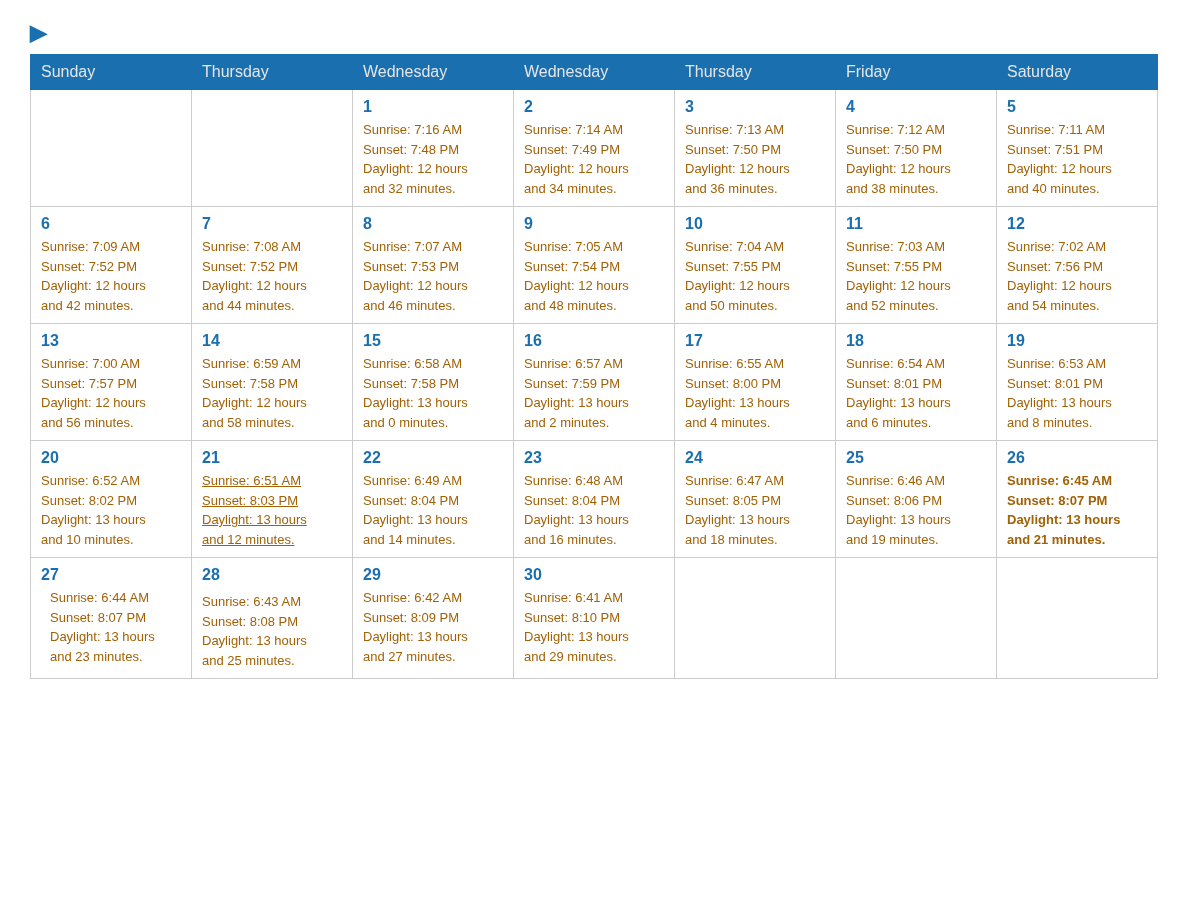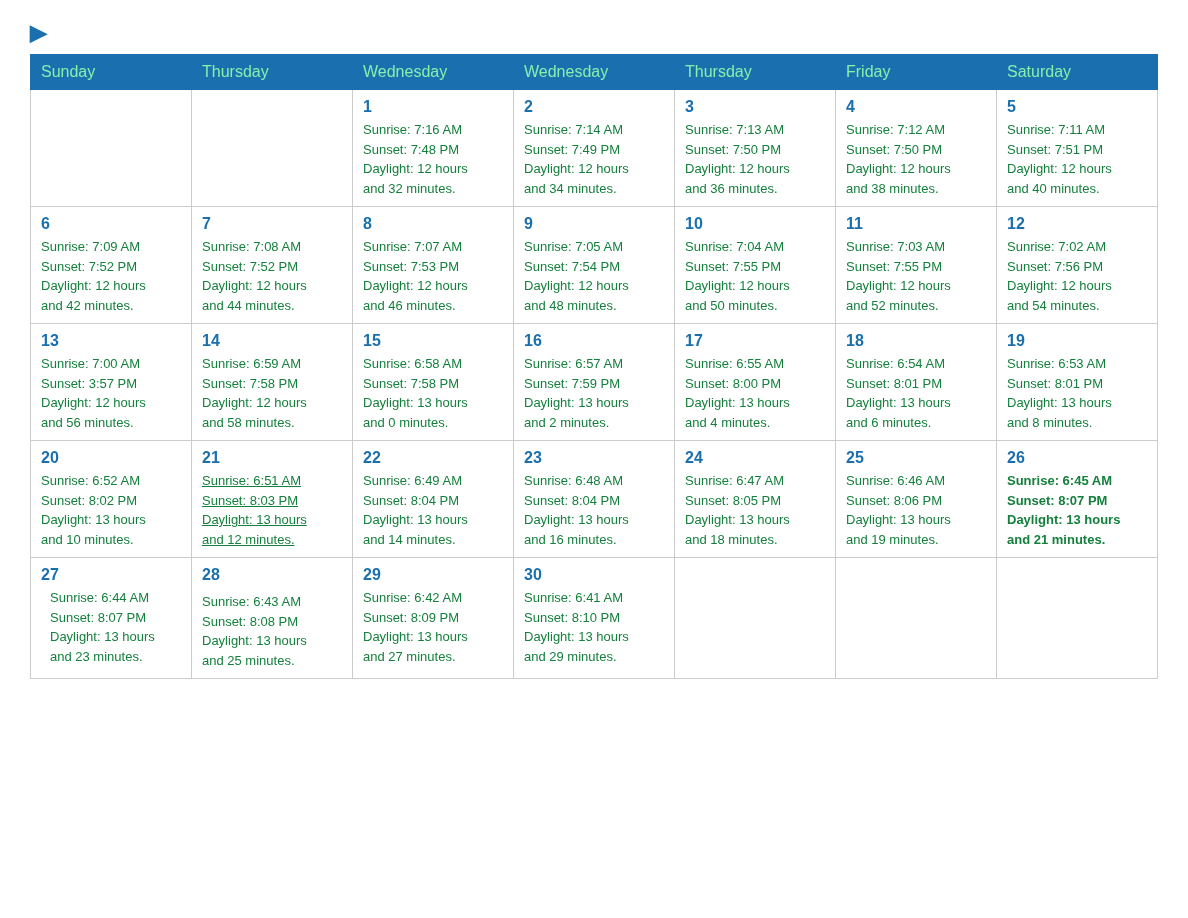--- a/index.html
+++ b/index.html
@@ -32,21 +32,21 @@
     }
     .calendar {
       width: 100%;
       border-collapse: collapse;
       margin-top: 10px;
     }
     .calendar thead tr {
       background-color: #1a6faf;
     }
     .calendar thead th {
-      color: #86efac;
+      color: #e5e5e5;
       font-size: 16px;
       font-weight: normal;
       padding: 8px 10px;
       text-align: left;
       border: 1px solid #1a6faf;
     }
     .calendar tbody td {
       vertical-align: top;
       padding: 8px 10px;
       border: 1px solid #ccc;
@@ -57,21 +57,21 @@
     }
     .day-number {
       font-size: 16px;
       font-weight: bold;
       color: #1a6faf;
       margin-bottom: 4px;
       display: block;
     }
     .day-info {
       font-size: 13px;
-      color: #15803d;
+      color: #a16207;
       line-height: 1.5;
     }
     .empty-cell {
       background: #fff;
     }
     
     .logo-wrapper {
       display: flex;
       flex-direction: column;
       align-items: flex-start;
@@ -205,21 +205,21 @@
           <div class="day-info" style="white-space: pre-line;">Sunrise: 7:02 AM
 Sunset: 7:56 PM
 Daylight: 12 hours
 and 54 minutes.</div>
         </td>
       </tr>
       <tr>
         <td>
           <span class="day-number">13</span>
           <div class="day-info" style="white-space: pre-line;">Sunrise: 7:00 AM
-Sunset: 3:57 PM
+Sunset: 7:57 PM
 Daylight: 12 hours
 and 56 minutes.</div>
         </td>
         <td>
           <span class="day-number">14</span>
           <div class="day-info" style="white-space: pre-line;">Sunrise: 6:59 AM
 Sunset: 7:58 PM
 Daylight: 12 hours
 and 58 minutes.</div>
         </td>

